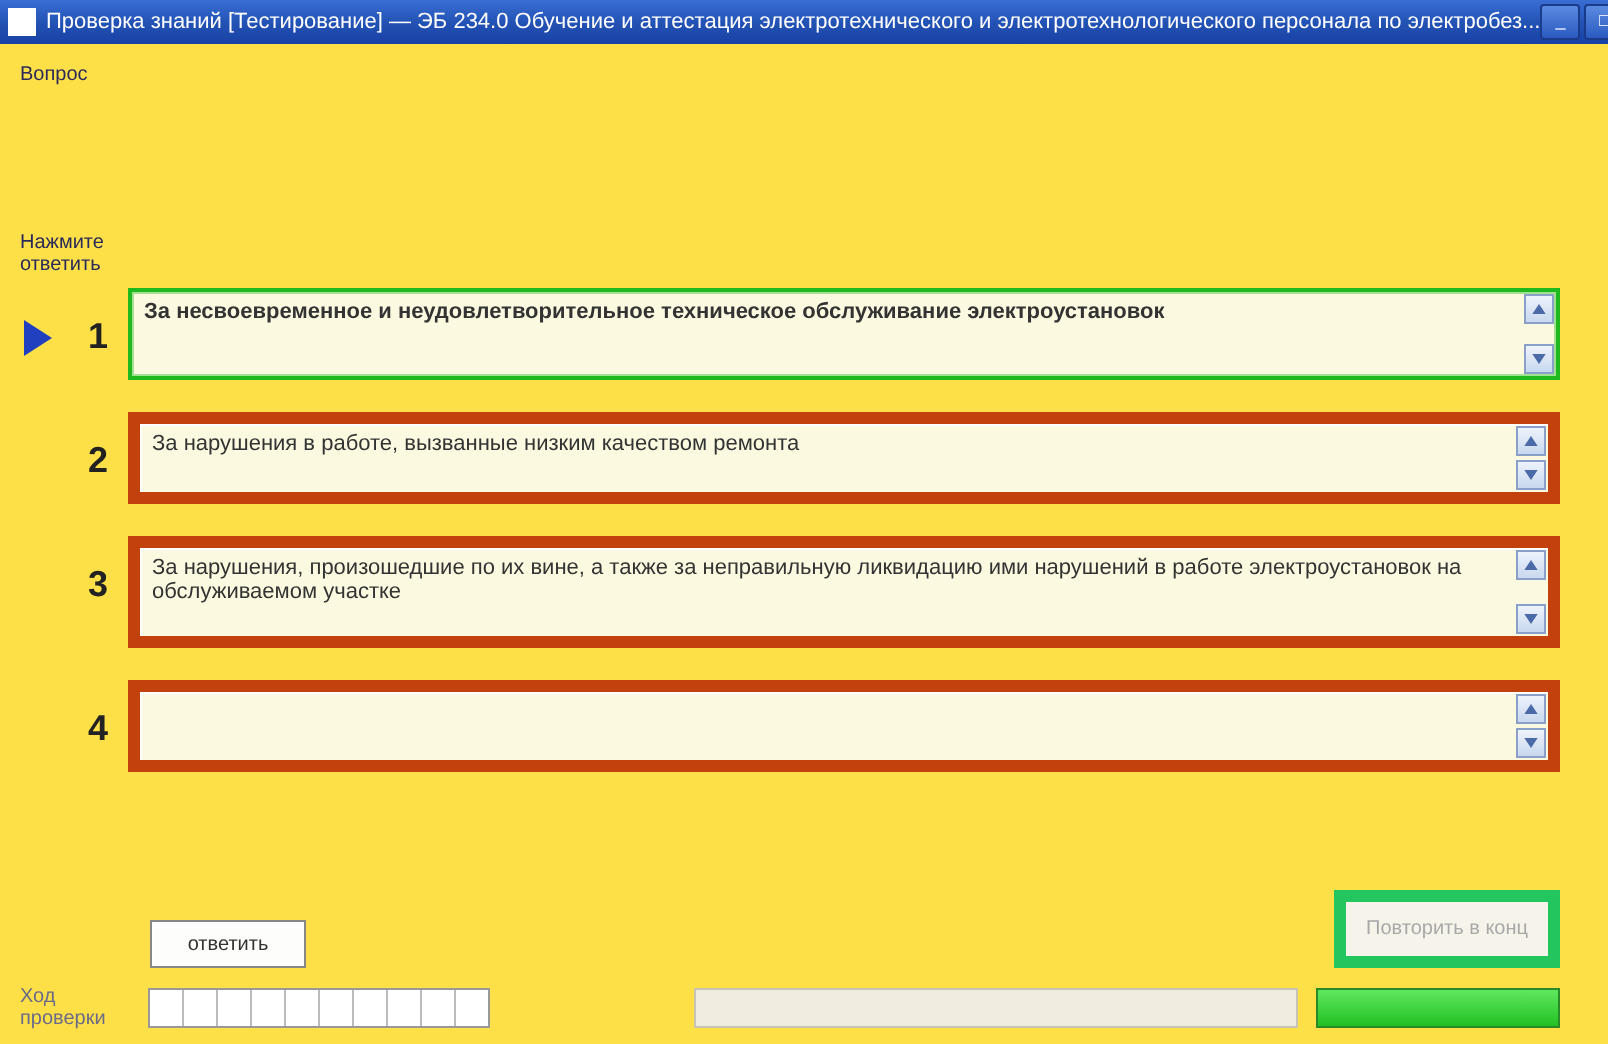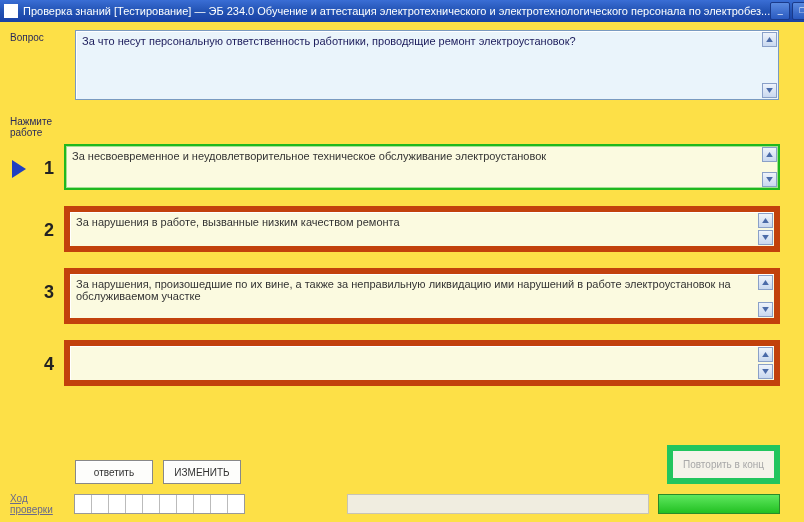--- a/index.html
+++ b/index.html
@@ -95,20 +95,21 @@
     border: 6px solid #c2410c;
     box-shadow: inset 1px 1px 0 #fff;
     padding: 4px 18px 4px 6px;
     box-sizing: border-box;
     color: #333;
     position: relative;
   }
   .answer-box.selected {
     border: 2px solid #1fb81f;
     box-shadow: 0 0 0 1px rgba(31,184,31,0.4) inset;
+    font-weight: bold;
   }
   .scroll-arrow {
     position: absolute;
     right: 1px;
     width: 15px;
     height: 15px;
     background: linear-gradient(to bottom,#eef3fb,#c9d8ef);
     border: 1px solid #8aa0c8;
     box-sizing: border-box;
     display:flex;
@@ -124,21 +125,20 @@
     width: 0; height: 0;
     border-top: 9px solid transparent;
     border-bottom: 9px solid transparent;
     border-left: 14px solid #2040c0;
   }
   .bottom-buttons {
     position: absolute;
     left: 75px;
     bottom: 38px;
     display: flex;
-    gap: 10px;
   }
   .btn {
     min-width: 78px;
     height: 24px;
     background: #fdfdfb;
     border: 1px solid #888;
     box-shadow: inset 1px 1px 0 #fff;
     font-size: 10px;
     padding: 0 10px;
     color: #333;
@@ -163,21 +163,20 @@
     bottom: 6px;
     height: 24px;
     display: flex;
     align-items: center;
   }
   .status-label {
     font-size: 10px;
     color: #6a6a8a;
     margin-right: 8px;
     width: 56px;
-    text-decoration: underline;
   }
   .progress-cells {
     display: flex;
     gap: 0;
     border: 1px solid #999;
     background: #fff;
   }
   .pcell {
     width: 16px;
     height: 18px;
@@ -214,35 +213,22 @@
     <div class="winbtn">_</div>
     <div class="winbtn">□</div>
 
   </div>
 </div>
 
 <div class="client">
 
   <div class="label-left" style="top:10px;">Вопрос</div>
 
-  <div class="question-box">
-    <span>За что несут персональную ответственность работники, проводящие ремонт электроустановок?</span>
-    <div class="scroll-arrow up">
-        <svg viewBox="0 0 8 6">
-          <polygon points="4,0 8,6 0,6" fill="#4a6aa8"></polygon>
-        </svg>
-      </div>
-    <div class="scroll-arrow down">
-        <svg viewBox="0 0 8 6">
-          <polygon points="0,0 8,0 4,6" fill="#4a6aa8"></polygon>
-        </svg>
-      </div>
-  </div>
-
-  <div class="label-left" style="top:94px;">Нажмите работе</div>
+
+  <div class="label-left" style="top:94px;">Нажмите ответить</div>
 
   <div class="pointer" style="top:138px;"></div>
 
   <div class="answer-row" style="top:122px;">
     <div class="answer-num">1</div>
     <div class="answer-box selected">
       <span>За несвоевременное и неудовлетворительное техническое обслуживание электроустановок</span>
       <div class="scroll-arrow up">
           <svg viewBox="0 0 8 6">
             <polygon points="4,0 8,6 0,6" fill="#4a6aa8"></polygon>
@@ -301,21 +287,20 @@
       <div class="scroll-arrow down">
           <svg viewBox="0 0 8 6">
             <polygon points="0,0 8,0 4,6" fill="#4a6aa8"></polygon>
           </svg>
         </div>
     </div>
   </div>
 
   <div class="bottom-buttons">
     <button class="btn">ответить</button>
-    <button class="btn">ИЗМЕНИТЬ</button>
   </div>
   <button class="btn-right">Повторить в конц</button>
 
   <div class="status-row">
     <div class="status-label">Ход проверки</div>
     <div class="progress-cells" id="progress-cells">
         <div class="pcell"></div>
         <div class="pcell"></div>
         <div class="pcell"></div>
         <div class="pcell"></div>

